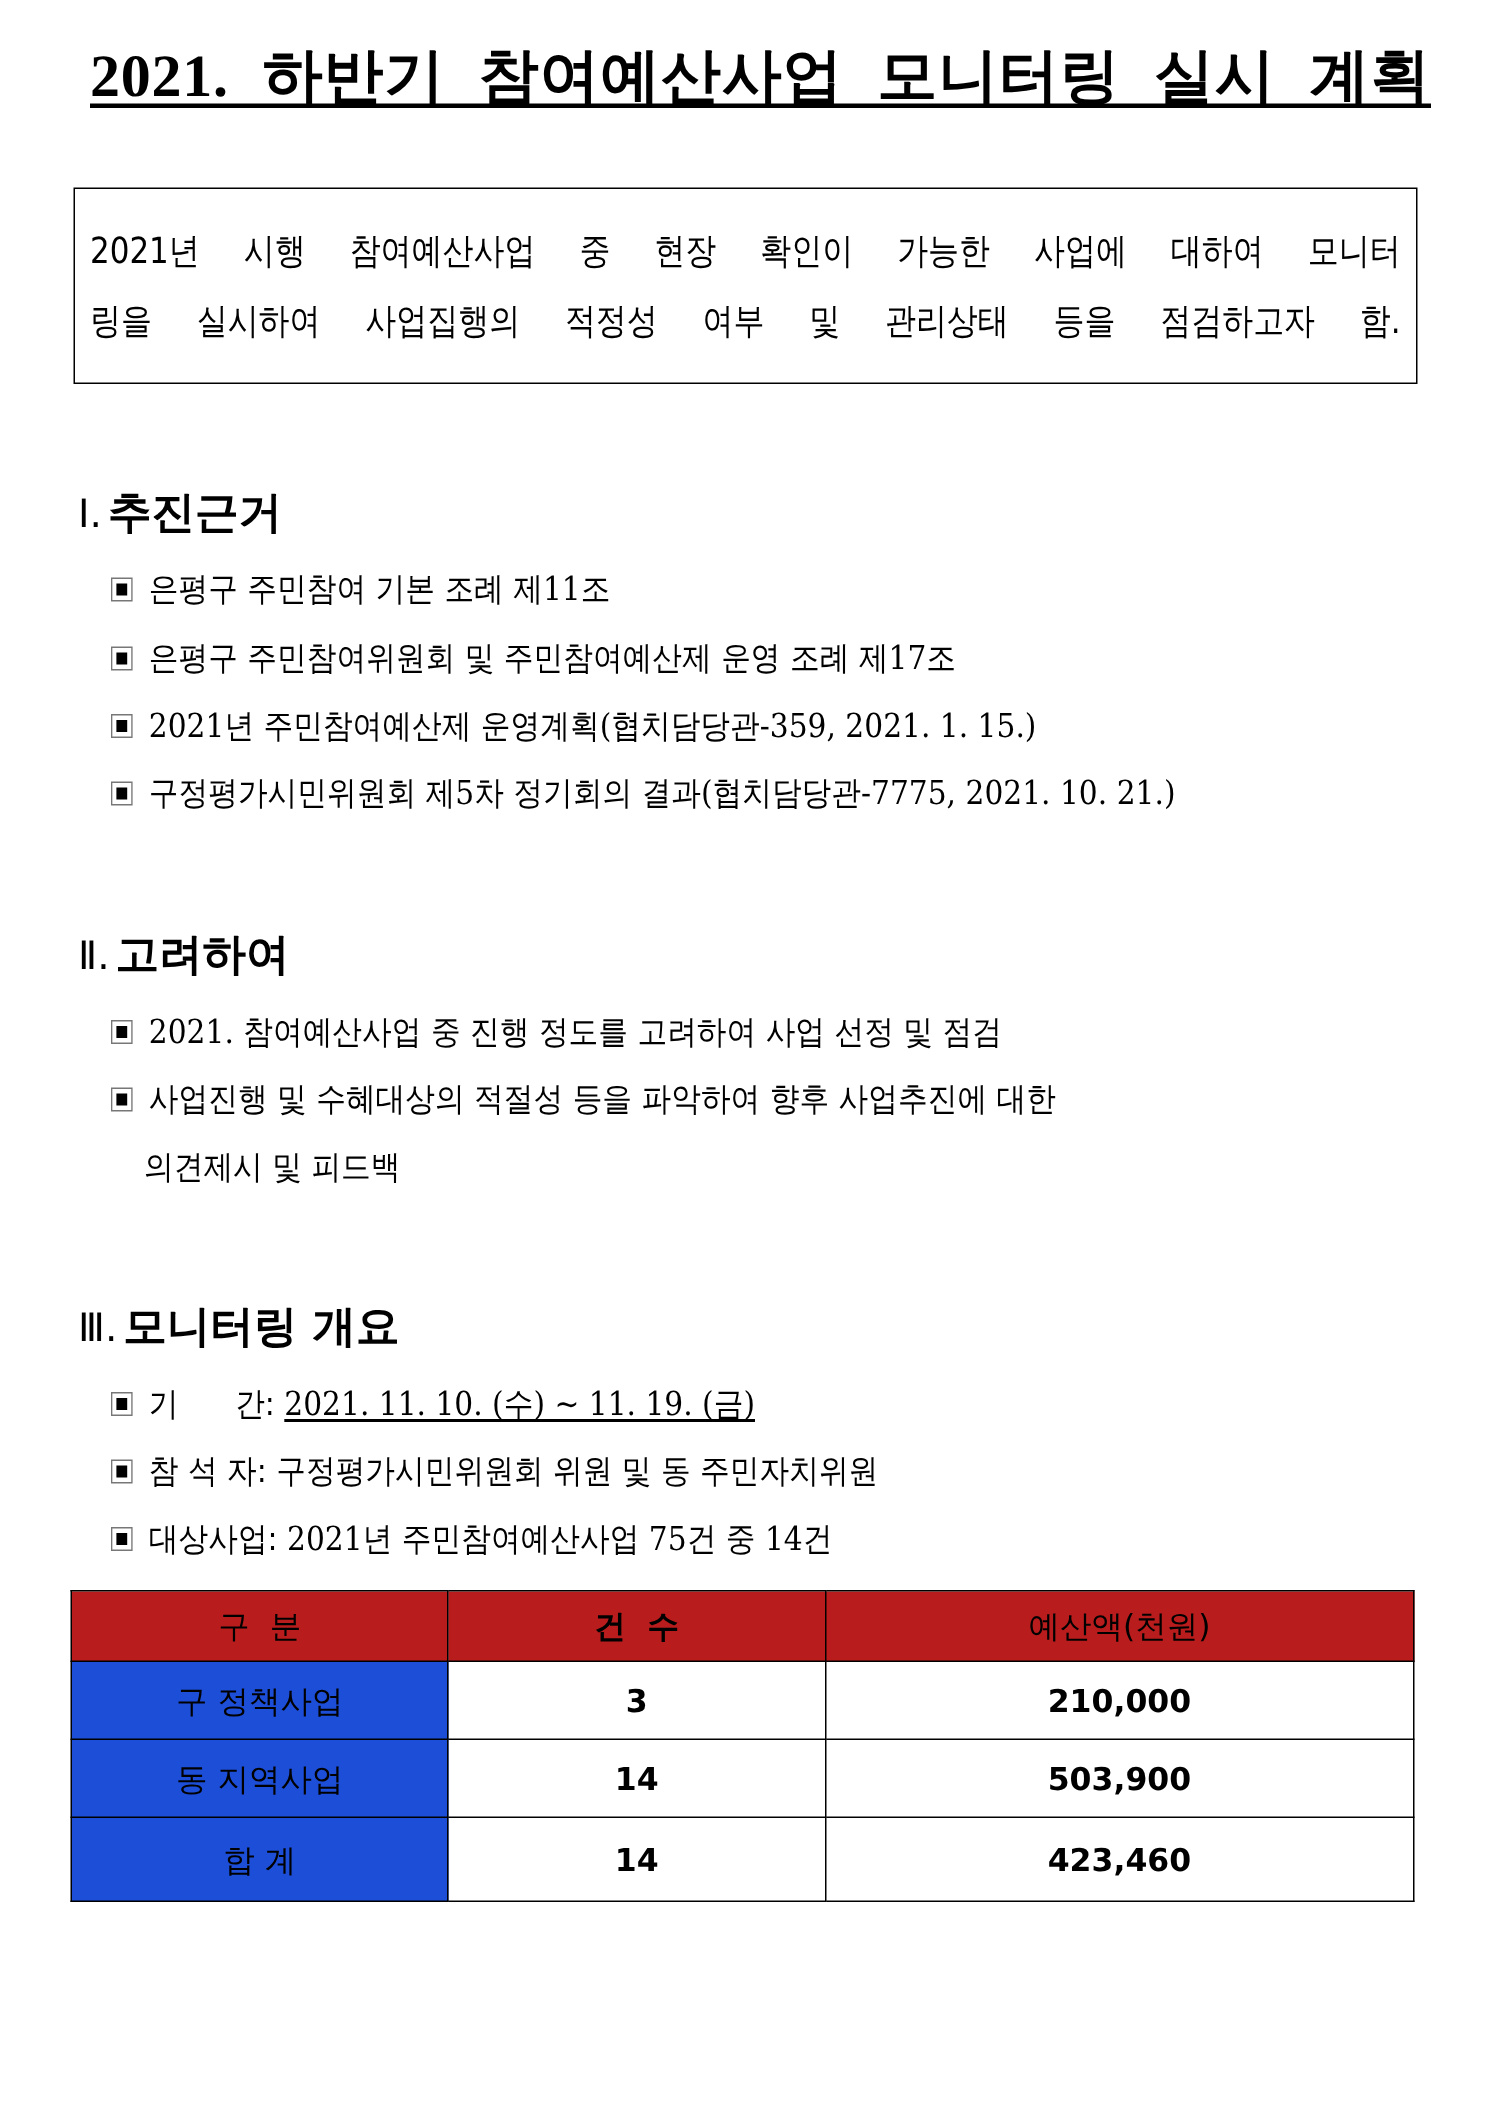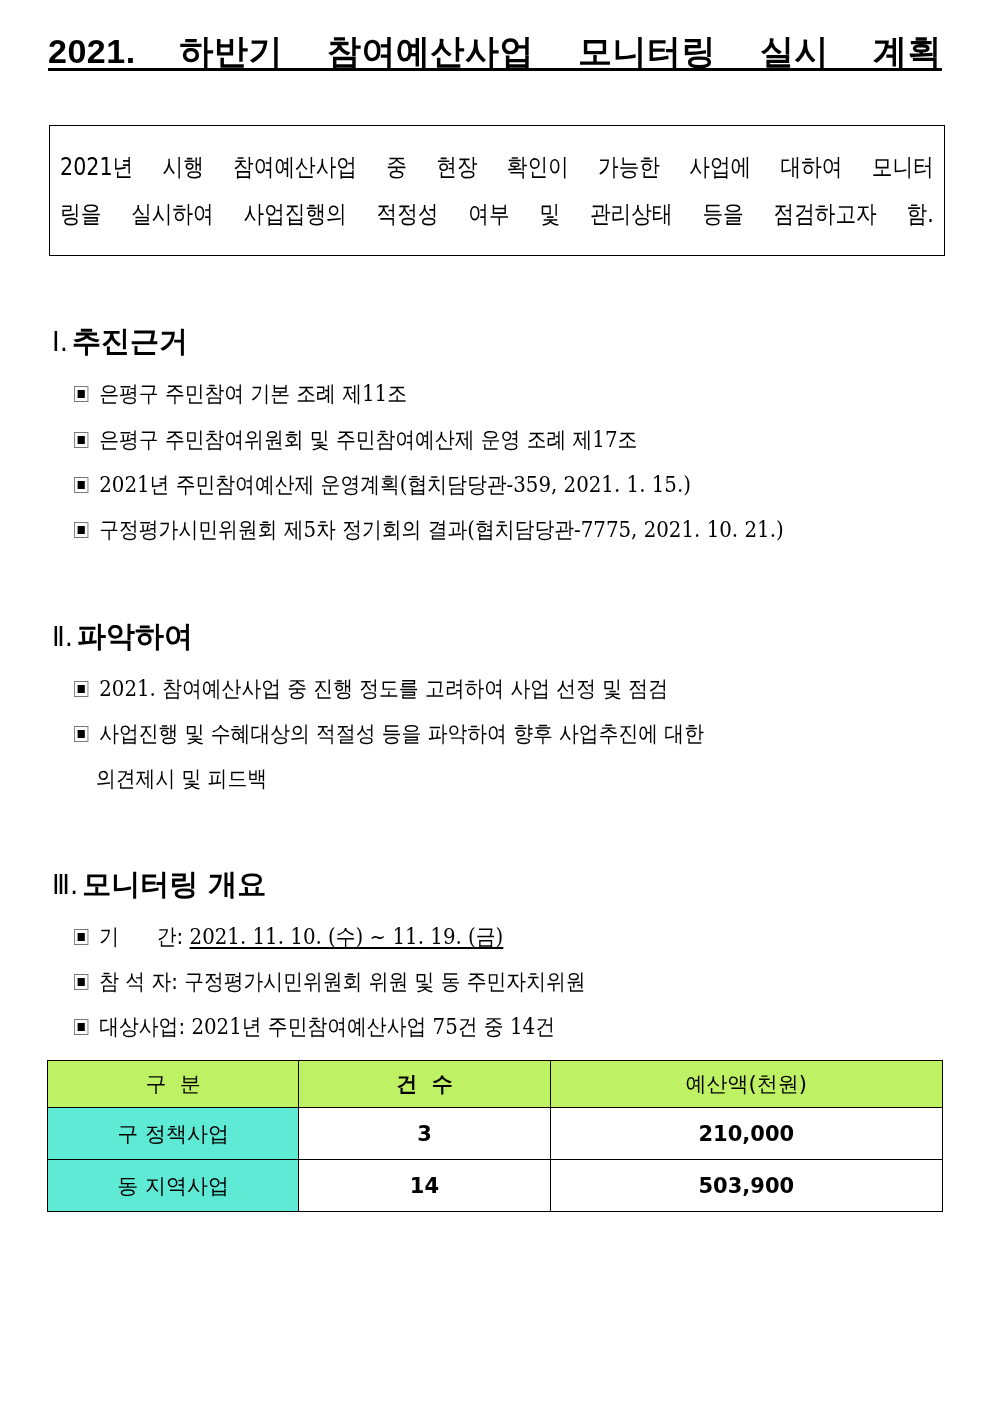--- a/index.html
+++ b/index.html
@@ -3,23 +3,23 @@
 <meta charset="utf-8">
 <style>
   html, body { margin: 0; padding: 0; background: #ffffff; }
   body {
     width: 992px; height: 1403px; position: relative; overflow: hidden;
     color: #000;
     font-family: "DejaVu Serif", "Liberation Serif", serif;
   }
   .abs { position: absolute; }
   .title {
-    left: 48px; top: 28px; width: 894px;
-    font-family: Liberation Sans, sans-serif;
-    font-weight: bold; font-size: 34px; line-height: 46px;
+    left: 60px; top: 28px; width: 894px;
+    font-family: Liberation Serif, serif;
+    font-weight: bold; font-size: 40px; line-height: 46px;
     white-space: nowrap; letter-spacing: 0.5px;
     text-decoration: underline; text-decoration-thickness: 3px; text-underline-offset: 5px;
     text-align: justify; text-align-last: justify;
   }
   .summary-box {
     left: 49px; top: 125px; width: 896px; height: 131px;
     border: 1px solid #000; box-sizing: border-box;
   }
   .summary-line {
     position: absolute; left: 10px; right: 10px;
@@ -51,22 +51,22 @@
   .u { text-decoration: underline; text-underline-offset: 3px; }
   table.summary {
     position: absolute; left: 47px; top: 1060px;
     width: 896px; border-collapse: collapse;
     font-family: "DejaVu Sans", "Liberation Sans", sans-serif;
     font-size: 21px;
   }
   table.summary td, table.summary th {
     border: 1.5px solid #000; text-align: center; padding: 0;
   }
-  table.summary th { background: #bef264; font-weight: normal; height: 46px; }
-  table.summary td.rowhead { background: #5eead4; }
+  table.summary th { background: #b91c1c; font-weight: normal; height: 46px; }
+  table.summary td.rowhead { background: #1d4ed8; }
   table.summary td.num { font-weight: bold; }
   table.summary tr.r1 td, table.summary tr.r2 td, table.summary tr.r3 td { height: 51px; }
   table.summary tr.r4 td { height: 55px; }
   .col1 { width: 227px; } .col2 { width: 227px; } .col3 { width: 355px; }
 </style>
 </head>
 <body>
 
 <div class="abs title">2021. 하반기 참여예산사업 모니터링 실시 계획</div>
 
@@ -85,21 +85,21 @@
   <span class="bullet"></span><span>은평구 주민참여위원회 및 주민참여예산제 운영 조례 제17조</span>
 </div>
 <div class="abs item" style="left:74px; top:470px;">
   <span class="bullet"></span><span>2021년 주민참여예산제 운영계획(협치담당관-359, 2021. 1. 15.)</span>
 </div>
 <div class="abs item" style="left:74px; top:515px;">
   <span class="bullet"></span><span>구정평가시민위원회 제5차 정기회의 결과(협치담당관-7775, 2021. 10. 21.)</span>
 </div>
 
 <div class="abs sec-head" style="left:52px; top:618px;">
-  <span class="sec-num">Ⅱ.</span><span class="sec-title">파악하여</span>
+  <span class="sec-num">Ⅱ.</span><span class="sec-title">고려하여</span>
 </div>
 <div class="abs item" style="left:74px; top:674px;">
   <span class="bullet"></span><span>2021. 참여예산사업 중 진행 정도를 고려하여 사업 선정 및 점검</span>
 </div>
 <div class="abs item" style="left:74px; top:719px;">
   <span class="bullet"></span><span>사업진행 및 수혜대상의 적절성 등을 파악하여 향후 사업추진에 대한</span>
 </div>
 <div class="abs item" style="left:96px; top:764px;">의견제시 및 피드백</div>
 
 <div class="abs sec-head" style="left:52px; top:866px;">
@@ -125,14 +125,19 @@
   <tr class="r1">
     <td class="rowhead">구 정책사업</td>
     <td class="num">3</td>
     <td class="num">210,000</td>
   </tr>
   <tr class="r2">
     <td class="rowhead">동 지역사업</td>
     <td class="num">14</td>
     <td class="num">503,900</td>
   </tr>
+  <tr class="r4">
+    <td class="rowhead">합 계</td>
+    <td class="num">14</td>
+    <td class="num">423,460</td>
+  </tr>
 </tbody>
   </table>
 
 </body></html>

